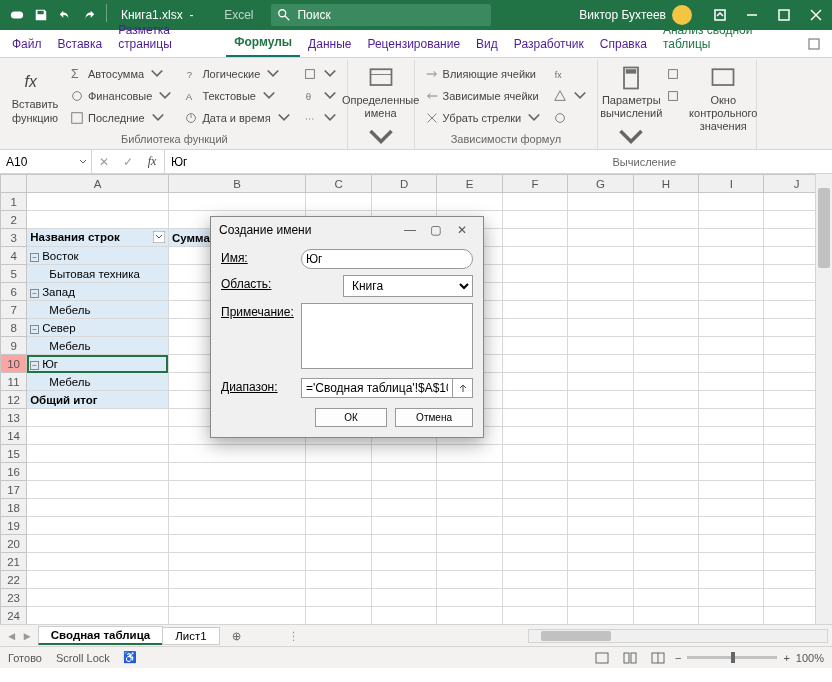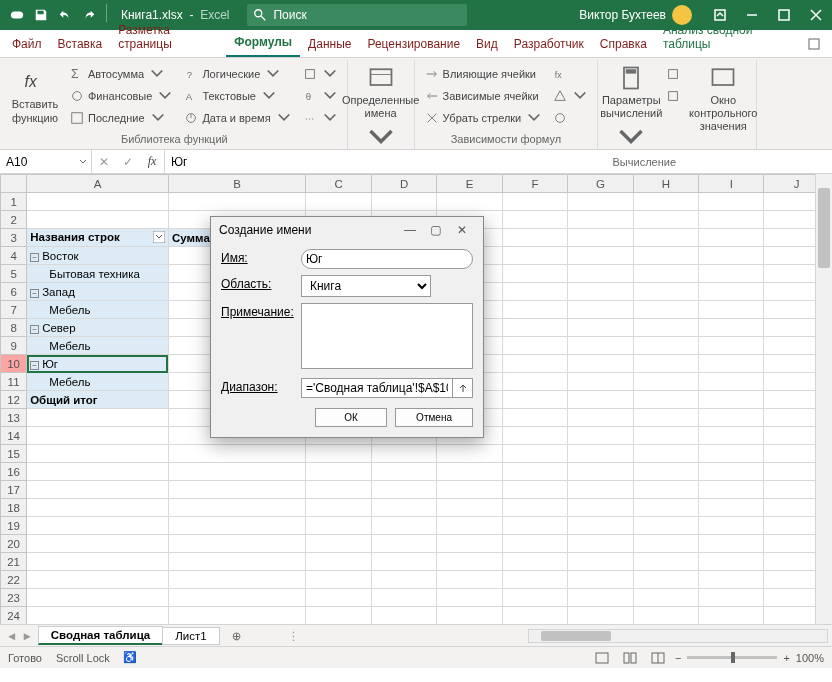--- a/index.html
+++ b/index.html
@@ -5,33 +5,33 @@
 * { box-sizing: border-box; margin: 0; padding: 0; font-family: "Segoe UI", Arial, sans-serif; }
 body { width: 832px; height: 682px; background: #fff; font-size: 12px; overflow: hidden; position: relative; }
 
 
 .titlebar { height: 30px; background: #217346; display: flex; align-items: center; color: #fff; }
 .titlebar .qat { display: flex; padding-left: 6px; gap: 2px; }
 .titlebar .qat-btn { width: 22px; height: 22px; display: flex; align-items: center; justify-content: center; color: #fff; }
 .titlebar .qat-btn svg { width: 14px; height: 14px; fill: #fff; }
 .titlebar .qat-sep { width: 1px; height: 18px; background: rgba(255,255,255,.35); margin: 0 4px; }
 .titlebar .doc { flex: 0 0 auto; margin-left: 10px; font-size: 12px; }
-.titlebar .doc .app { color: rgba(255,255,255,.7); }
+.titlebar .doc .app { color: rgba(255,255,255,.7); margin-left: 24px; }
 .titlebar .search { margin-left: 18px; width: 220px; height: 22px; background: #3b8a5f; border-radius: 2px; display: flex; align-items: center; padding: 0 6px; color: #fff; font-size: 12px; }
 .titlebar .search svg { width: 14px; height: 14px; fill: #fff; margin-right: 6px; }
 .titlebar .spacer { flex: 1; }
 .titlebar .user { display: flex; align-items: center; gap: 6px; margin-right: 12px; font-size: 12px; }
 .titlebar .avatar { width: 20px; height: 20px; border-radius: 50%; background: #f4c542; }
 .titlebar .winbtns { display: flex; }
 .titlebar .winbtn { width: 32px; height: 30px; display: flex; align-items: center; justify-content: center; }
 .titlebar .winbtn svg { width: 12px; height: 12px; stroke: #fff; fill: none; stroke-width: 1.5; }
 
 
 .ribtabs { height: 28px; background: #fff; display: flex; align-items: flex-end; padding: 0 4px; border-bottom: 1px solid #d4d4d4; font-size: 12px; }
-.ribtab { padding: 6px 8px; color: #7f1d1d; cursor: pointer; }
+.ribtab { padding: 6px 8px; color: #4c1d95; cursor: pointer; }
 .ribtab.active { color: #217346; border-bottom: 2px solid #0f766e; font-weight: 600; }
 .ribtab.context { color: #217346; }
 .ribtabs .share { margin-left: auto; padding: 4px 8px; }
 
 
 .ribbon { height: 92px; background: #f3f2f1; display: flex; border-bottom: 1px solid #d4d4d4; padding: 2px 2px 0 2px; }
 .ribgroup { display: flex; flex-direction: column; border-right: 1px solid #dcdcdc; padding: 2px 4px; }
 .ribgroup .body { flex: 1; display: flex; }
 .ribgroup .label { text-align: center; font-size: 11px; color: #666; padding: 2px 0; }
 .bigbtn { display: flex; flex-direction: column; align-items: center; justify-content: center; width: 58px; gap: 2px; font-size: 11px; color: #444; text-align: center; padding: 2px; line-height: 1.2; }
@@ -88,21 +88,21 @@
 .status .right { margin-left: auto; display: flex; align-items: center; gap: 6px; }
 .status .viewbtn { width: 22px; height: 18px; display: flex; align-items: center; justify-content: center; }
 .status .slider { width: 90px; height: 3px; background: #c1c1c1; position: relative; }
 .status .slider .knob { position: absolute; left: 44px; top: -4px; width: 4px; height: 11px; background: #666; }
 
 
 .dialog { position: absolute; left: 210px; top: 216px; width: 274px; background: #f0f0f0; border: 1px solid #888; box-shadow: 0 6px 18px rgba(0,0,0,.35); font-size: 12px; }
 .dialog .dtitle { display: flex; align-items: center; padding: 6px 8px; }
 .dialog .dtitle .wb { width: 26px; text-align: center; color: #555; }
 .dialog .dbody { padding: 6px 10px 10px 10px; }
-.dialog .drow { display: flex; align-items: flex-start; margin-bottom: 6px; gap: 6px; }
+.dialog .drow { display: flex; align-items: flex-start; margin-bottom: 6px; gap: 6px; justify-content: space-between; }
 .dialog .drow .lab { width: 74px; padding-top: 2px; }
 .dialog .drow .fld { flex: 1; }
 .dialog input[type=text], .dialog select, .dialog textarea { width: 100%; font-size: 12px; border: 1px solid #999; background: #fff; padding: 2px 4px; font-family: inherit; }
 .dialog .nameinput { border: 3px solid #000; border-radius: 14px; padding: 2px 6px; }
 .dialog textarea { height: 66px; resize: none; }
 .dialog .rangefld { display: flex; }
 .dialog .rangefld input { flex: 1; }
 .dialog .rangefld .pick { width: 20px; border: 1px solid #999; border-left: none; background: #fff; display: flex; align-items: center; justify-content: center; }
 .dialog .dbtns { display: flex; justify-content: flex-end; gap: 8px; padding-top: 4px; }
 .dialog .dbtns button { min-width: 72px; padding: 3px 20px; border: 1px solid #999; background: #fdfdfd; font-size: 10px; }

